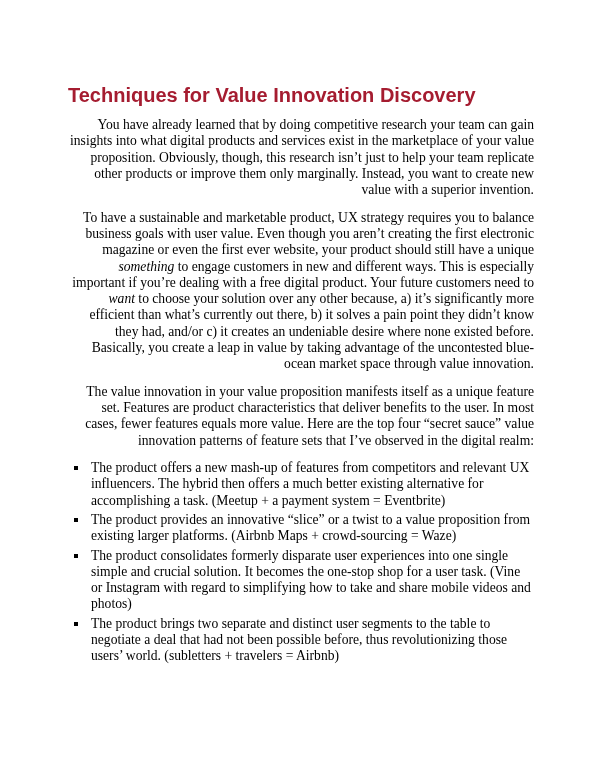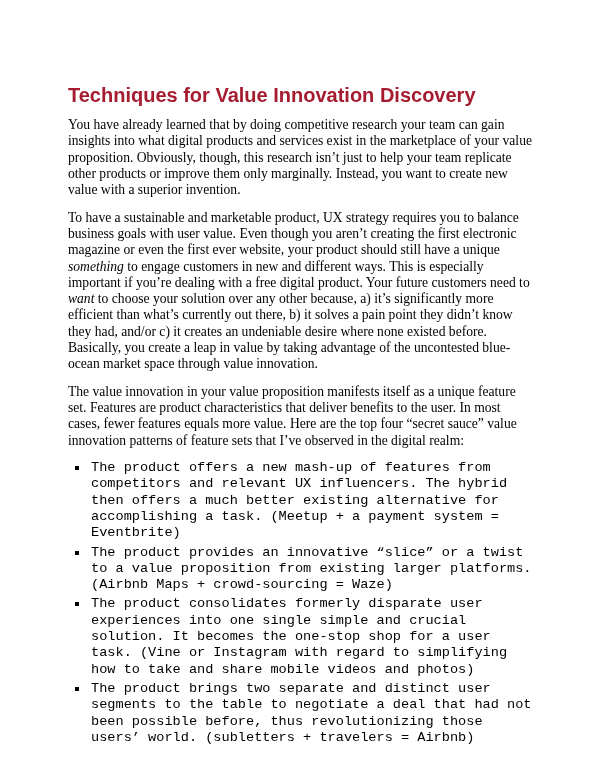--- a/index.html
+++ b/index.html
@@ -27,30 +27,29 @@
     font-size: 20px;
     line-height: 1.15;
     color: #a51c30; 
     margin: 0 0 10px 0;
     letter-spacing: 0;
   }
   p.body-para {
     font-size: 13.6px;
     line-height: 1.2;
     margin: 0 0 11px 0;
-    text-align: left;
+    text-align: right;
   }
   p.body-para em {
     font-style: italic;
   }
   ul.feature-list {
     list-style-type: square;
     margin: 2px 0 12px 0;
     padding-left: 21px;
-    font-family: Liberation Mono, monospace;
   }
   ul.feature-list li {
     font-size: 13.6px;
     line-height: 1.2;
     margin: 0 0 3px 0;
     padding-left: 2px;
   }
 </style>
 </head>
 <body>

